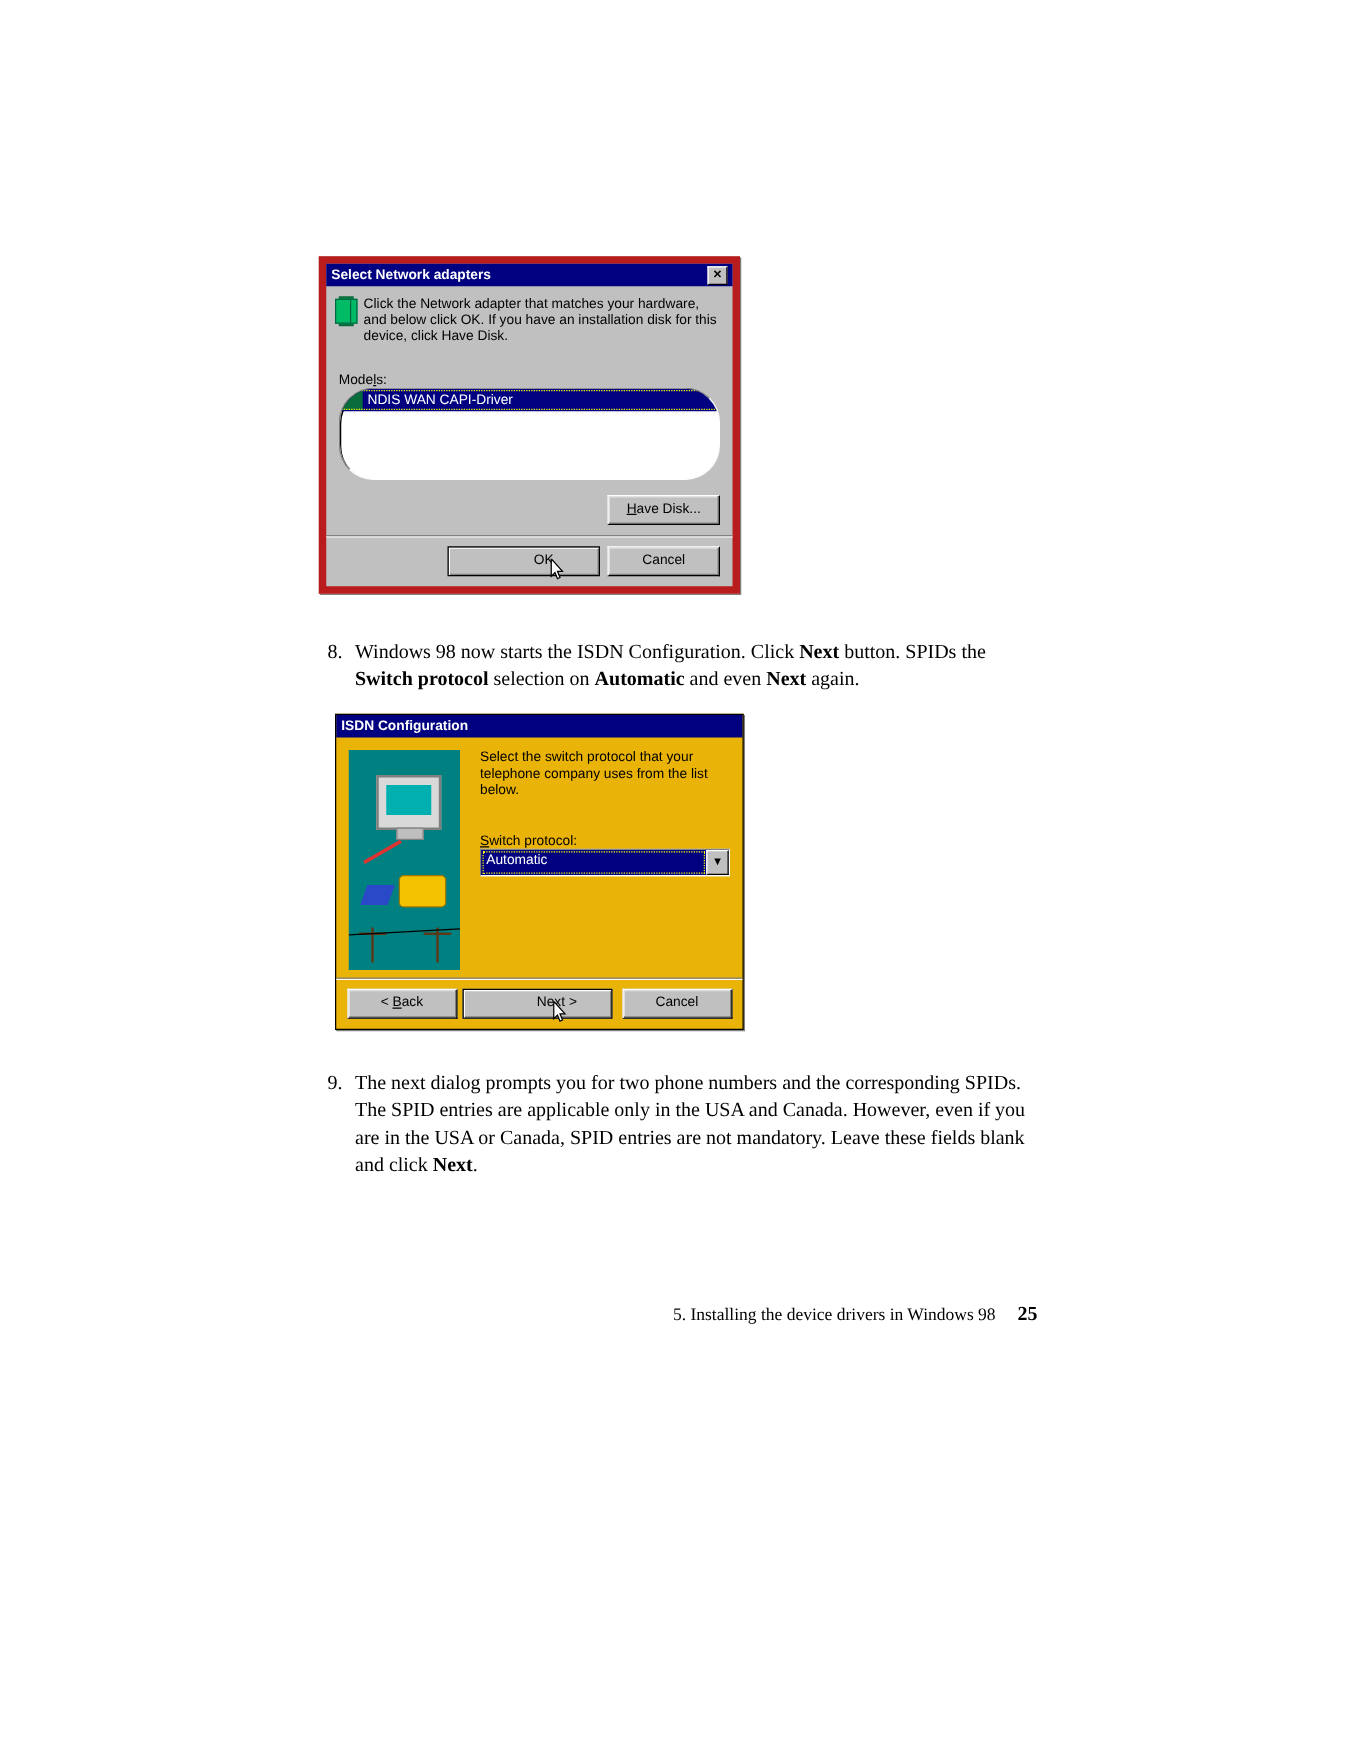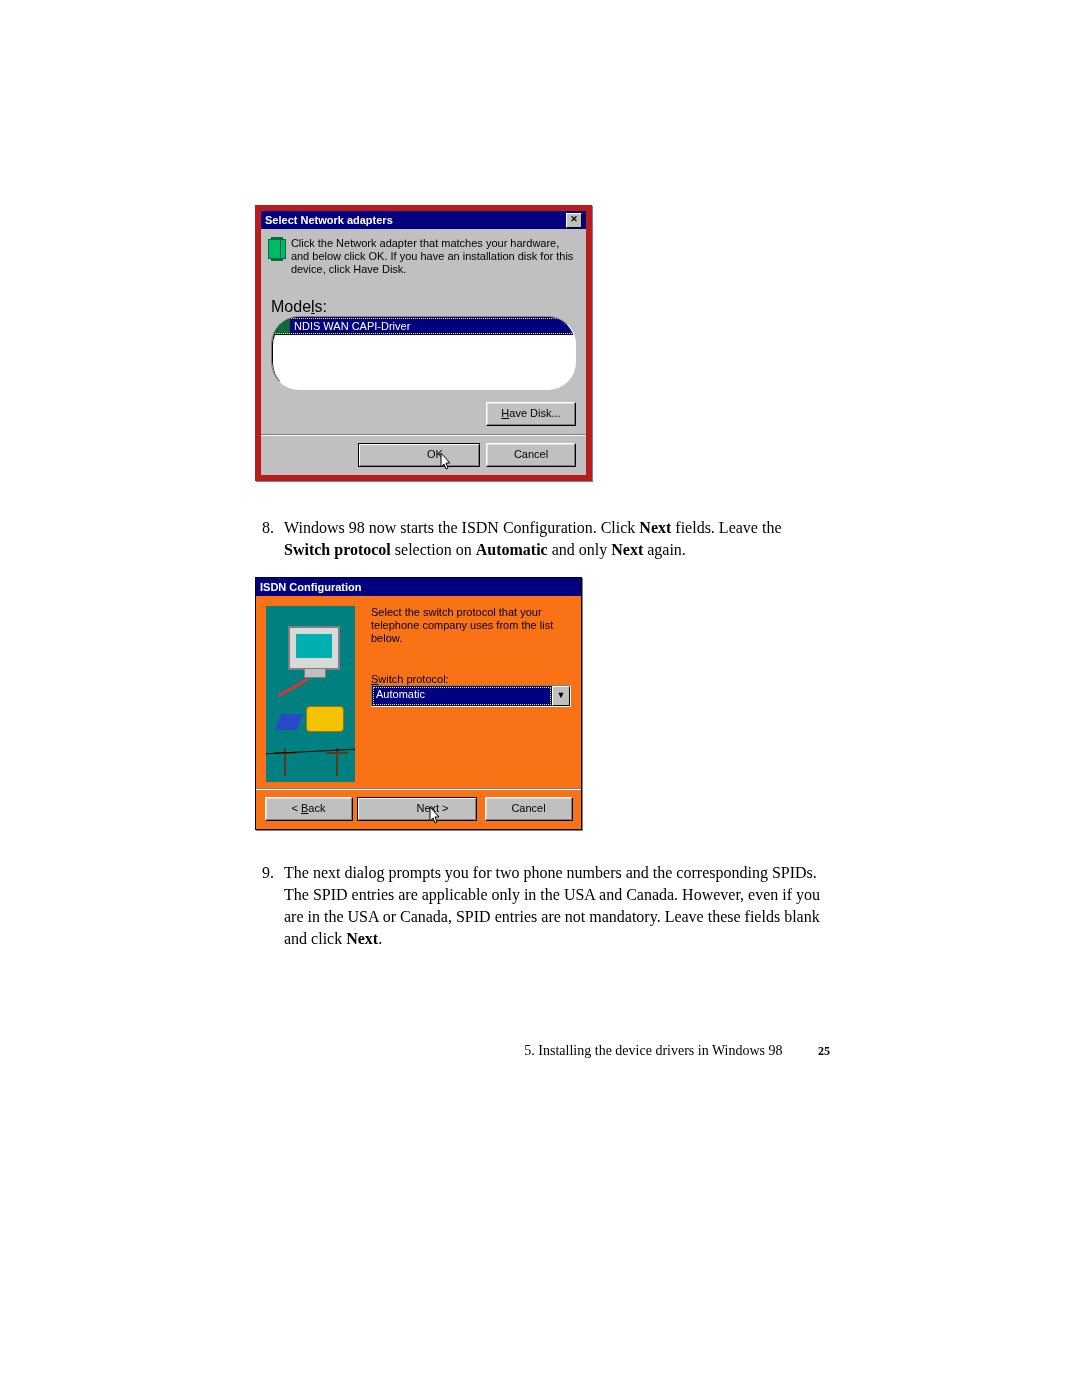--- a/index.html
+++ b/index.html
@@ -80,21 +80,21 @@
     right:2px; top:2px;
     width:11px; height:18px;
     background:#0b6; border:1px solid #064;
   }
   .dlg1-top .hint {
     font-size: 11px;
     line-height: 13px;
   }
   .models-label {
     margin-top: 22px;
-    font-size: 16px;
+    font-size: 11px;
   }
   .listbox {
     width: 303px;
     height: 72px;
     background: #fff;
     border-top: 1px solid #808080;
     border-left: 1px solid #808080;
     border-right: 1px solid #fff;
     border-bottom: 1px solid #fff;
     box-shadow: inset 1px 1px 0 #000;
@@ -167,23 +167,23 @@
     flex-shrink: 0;
   }
   ol.steps .body {
     flex: 1;
   }
   ol.steps .body strong { font-weight: bold; }
 
   
   .dlg2 {
     width: 325px;
-    margin: 10px 0 0 5px;
+    margin: 10px 0 0 18px;
     border: 1px solid #000;
-    background: #f97316;
+    background: #eab308;
     font-family: "MS Sans Serif", Tahoma, Arial, sans-serif;
     font-size: 11px;
     box-shadow: 1px 1px 0 #808080;
   }
   .dlg2-body {
     display: flex;
     padding: 10px 10px 6px 10px;
     gap: 16px;
   }
   .wizimg {
@@ -301,22 +301,22 @@
   .footer {
     position: absolute;
     right: 0;
     top: 838px;
     width: 530px;
     text-align: right;
     font-size: 14px;
   }
   .footer .pnum {
     font-weight: bold;
-    margin-left: 32px;
-    font-size: 12px;
+    margin-left: 14px;
+    font-size: 16px;
   }
 
   .cursor {
     position: absolute;
     width: 14px; height: 18px;
     pointer-events: none;
   }
   .cursor svg { width:100%; height:100%; }
 </style>
 </head>
@@ -353,21 +353,21 @@
             <path d="M0 0 L0 14 L3 11 L5 16 L7 15 L5 10 L9 10 Z" fill="#fff" stroke="#000" stroke-width="1"></path>
           </svg>
       </div>
     </div>
   </div>
 
   <ol class="steps">
     <li>
       <span class="num">8.</span>
       <span class="body">
-        <span>Windows 98 now starts the ISDN Configuration. Click </span><strong>Next</strong><span> fields. Leave the </span><strong>Switch protocol</strong><span> selection on </span><strong>Automatic</strong><span> and only </span><strong>Next</strong><span> again.</span>
+        <span>Windows 98 now starts the ISDN Configuration. Click </span><strong>Next</strong><span> button. SPIDs the </span><strong>Switch protocol</strong><span> selection on </span><strong>Automatic</strong><span> and even </span><strong>Next</strong><span> again.</span>
       </span>
     </li>
   </ol>
 
   <div class="dlg2">
     <div class="titlebar">
       <span>ISDN Configuration</span>
     </div>
     <div class="dlg2-body">
       <div class="wizimg">

